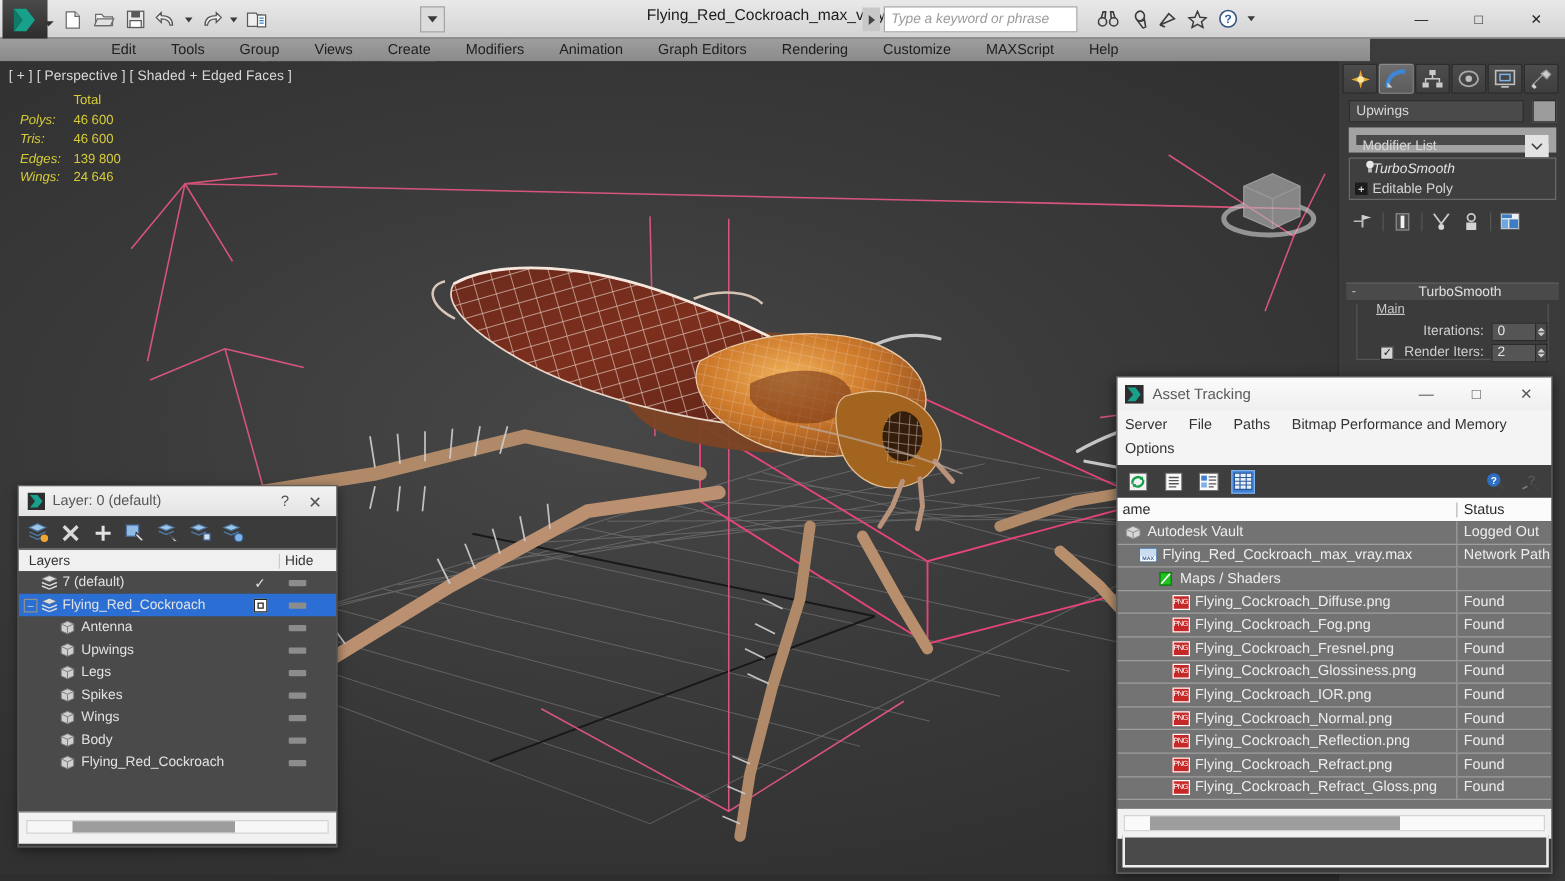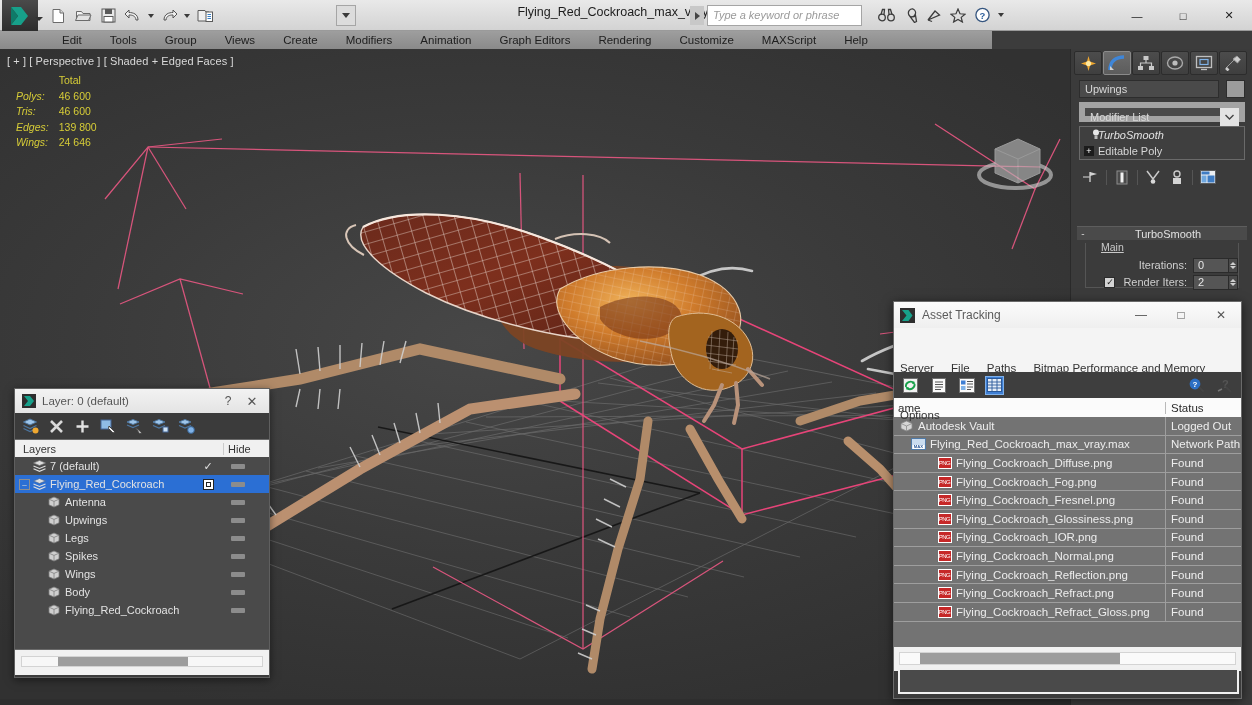--- a/index.html
+++ b/index.html
@@ -33,23 +33,23 @@
   .srcharrow .tri { width:0;height:0;border-top:4px solid transparent;border-bottom:4px solid transparent;border-left:5px solid #444; }
   .searchbox { position:absolute; left:707px; top:5px; width:155px; height:21px;
     background:#fff; border:1px solid #a5a5a5; color:#9a9a9a; font-style:italic;
     font-size:11px; padding:3px 0 0 5px; }
   .titleicons { position:absolute; left:876px; top:4px; display:flex; gap:4px; align-items:center; }
   .tbicon { width:20px;height:22px;display:flex;align-items:center;justify-content:center; }
   .wincontrols { position:absolute; right:0; top:0; display:flex; }
   .wc { width:46px; height:31px; display:flex; align-items:center; justify-content:center; color:#222; }
 
   
-  .menubar { position:absolute; left:0; top:31px; width:992px; height:18px;
+  .menubar { position:absolute; left:0; top:31px; width:1096px; height:18px;
     background:linear-gradient(#9e9e9e,#8a8a8a); display:flex; align-items:center;
-    padding-left:48px; }
+    padding-left:75px; }
   .menubar .mi { padding:0 14px; font-size:11.5px; color:#202020; line-height:18px; }
 
   
   .viewport { position:absolute; left:0; top:49px; width:1070px; height:650px;
     background:#3b3b3b; overflow:hidden; }
   .vp-grad { position:absolute; inset:0;
     background:radial-gradient(ellipse 70% 60% at 45% 45%, #474747 0%, #3a3a3a 55%, #313131 100%); }
   .vplabel { position:absolute; left:7px; top:6px; font-size:11px; color:#d9d9d9; letter-spacing:0.1px; }
   .stats { position:absolute; left:8px; top:24px; color:#d6cc37; font-size:10.5px; line-height:15.6px; }
   .stats table { border-collapse:collapse; }
@@ -132,21 +132,21 @@
   .ld-sb .th { position:absolute; left:36px; top:0; width:130px; height:9px; background:#9d9d9d; }
 
   
   .atdlg { position:absolute; left:893px; top:301px; width:349px; height:398px;
     background:#3b3b3b; border:1px solid #6a6a6a; box-shadow:0 2px 10px rgba(0,0,0,.55); }
   .at-title { height:26px; background:linear-gradient(#fbfbfb,#efefef); display:flex; align-items:center; padding-left:5px; }
   .at-ico { width:16px;height:16px; display:flex;align-items:center;justify-content:center; margin-right:7px; }
   .at-ttxt { flex:1; color:#5b5b5b; font-size:12px; }
   .at-wc { width:40px; height:26px; display:flex; align-items:center; justify-content:center; color:#555; font-size:12px; }
   .at-menu { height:44px; background:#f4f4f4; color:#333; font-size:11.5px; padding:3px 0 0 6px; line-height:19px; }
-  .at-menu span { display:inline-block; margin-right:14px;margin-top:28px; }
+  .at-menu span { display:inline-block; margin-right:14px; }
   .at-toolbar { height:26px; background:#3e3e3e; display:flex; align-items:center; padding-left:7px; gap:9px; position:relative; }
   .at-tb { width:19px; height:19px; display:flex; align-items:center; justify-content:center; }
   .at-tb.act { background:#3f7fd4; border:1px solid #7eb0ea; }
   .at-help { position:absolute; right:7px; display:flex; gap:9px; }
   .at-colhdr { height:19px; background:#fbfbfb; display:flex; align-items:center; color:#2a2a2a; font-size:11.5px; }
   .at-colhdr .n { flex:1; padding-left:4px; }
   .at-colhdr .s { width:76px; padding-left:5px; border-left:1px solid #b9b9b9; }
   .at-list { height:230px; background:#737373; overflow:hidden; }
   .arow { height:18.6px; display:flex; align-items:center; border-bottom:1px solid #9e9e9e;
     font-size:11.5px; color:#ededed; }
@@ -930,20 +930,33 @@
                 <rect x="0.5" y="0.5" width="14" height="11" fill="#c9dcf0" stroke="#4f7aa8"></rect>
                 <rect x="1.5" y="7" width="12" height="4" fill="#fff"></rect>
                 <text x="7.5" y="10.4" font-size="4.2" text-anchor="middle" fill="#2b5a9b" font-family="Liberation Sans, sans-serif" font-weight="bold">MAX</text>
               </svg>
           </span>
           <span>Flying_Red_Cockroach_max_vray.max</span>
         </span>
         <span class="as">Network Path</span>
       </div>
 
+      <div class="arow">
+        <span class="an">
+          <span style="width:30px"></span>
+          <span class="aico">
+            <svg width="13" height="12" viewBox="0 0 13 12">
+                <path d="M2 1 L11 1 L11 11 L2 11 Z" fill="#1fc21f" stroke="#0a7a0a"></path>
+                <path d="M3 10 L10 2" stroke="#ffffff" stroke-width="1.4"></path>
+              </svg>
+          </span>
+          <span>Maps / Shaders</span>
+        </span>
+        <span class="as"></span>
+      </div>
 
       <div class="arow">
         <span class="an">
             <span style="width:42px"></span>
           <span class="aico">
               <span class="png-ico">PNG</span>
             </span>
           <span>Flying_Cockroach_Diffuse.png</span>
           </span>
         <span class="as">Found</span>

